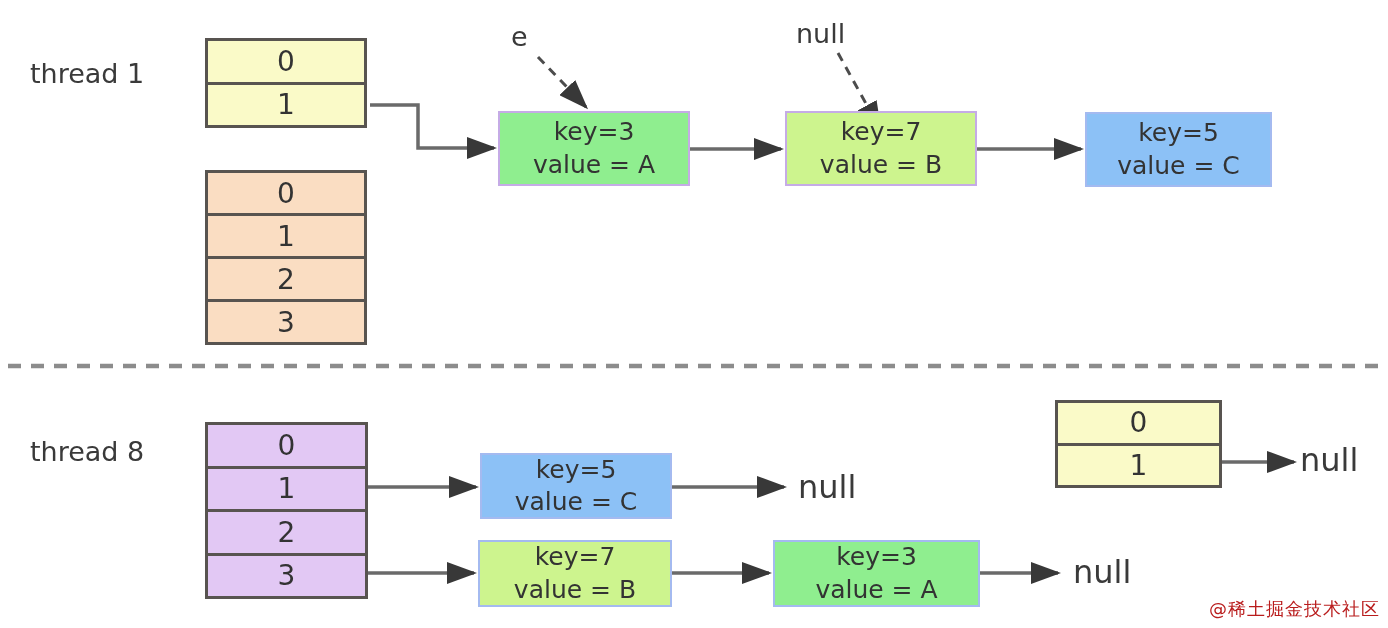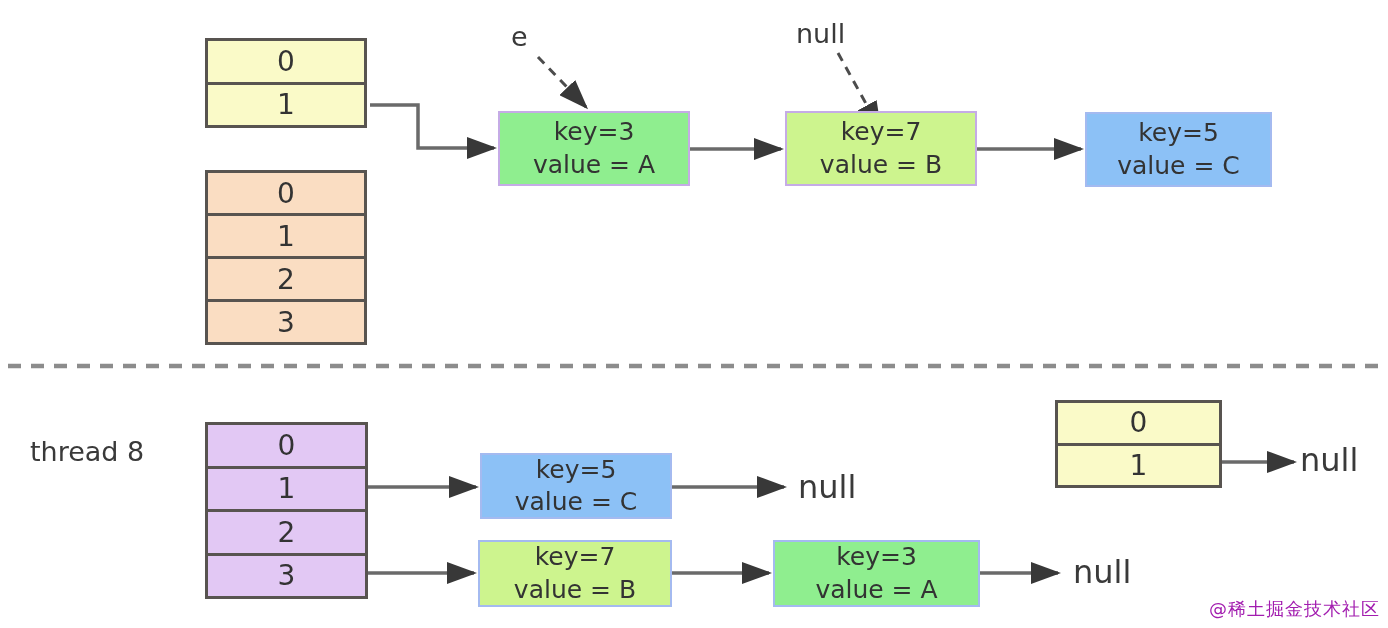--- a/index.html
+++ b/index.html
@@ -22,21 +22,21 @@
   .table .cell + .cell{border-top:3px solid #585450;}
   .node{
     position:absolute;display:flex;flex-direction:column;align-items:center;justify-content:center;
     border:2px solid #c0aee8;box-sizing:border-box;
     font-size:25px;line-height:1.3;color:#333333;
   }
   svg.arrow-layer{position:absolute;left:0;top:0;pointer-events:none;}
   .arrow-line{stroke:#6a6a6a;stroke-width:3.5;fill:none;}
   .dashed-pointer{stroke:#4c4c4c;stroke-width:3;fill:none;stroke-dasharray:9 7;}
   .divider-line{stroke:#8c8c8c;stroke-width:4.5;fill:none;stroke-dasharray:13 10;}
-  .watermark{font-size:18px;color:#a21caf;white-space:nowrap;letter-spacing:1px;}
+  .watermark{font-size:18px;color:#b91c1c;white-space:nowrap;letter-spacing:1px;}
 </style>
 </head>
 <body>
 
 <div id="canvas">
 
   <svg class="arrow-layer" width="1388" height="628" viewBox="0 0 1388 628">
     <defs>
       <marker id="ah" markerUnits="userSpaceOnUse" markerWidth="30" markerHeight="22" refX="27" refY="11" orient="auto">
         <path d="M0,0 L30,11 L0,22 Z" fill="#383838"></path>
@@ -56,20 +56,21 @@
     <line class="arrow-line" x1="368" y1="487" x2="476" y2="487" marker-end="url(#ah)"></line>
     <line class="arrow-line" x1="672" y1="487" x2="784" y2="487" marker-end="url(#ah)"></line>
 
     <line class="arrow-line" x1="368" y1="573" x2="474" y2="573" marker-end="url(#ah)"></line>
     <line class="arrow-line" x1="672" y1="573" x2="769" y2="573" marker-end="url(#ah)"></line>
     <line class="arrow-line" x1="980" y1="573" x2="1058" y2="573" marker-end="url(#ah)"></line>
 
     <line class="arrow-line" x1="1222" y1="462" x2="1294" y2="462" marker-end="url(#ah)"></line>
   </svg>
 
+  <div class="abs thread-label" style="left:30px;top:58px;">thread 1</div>
   <div class="abs thread-label" style="left:30px;top:436px;">thread 8</div>
 
   <div class="abs pointer-label" style="left:511px;top:21px;">e</div>
   <div class="abs pointer-label" style="left:796px;top:18px;">null</div>
 
   <div class="table" style="left: 205px; top: 38px; width: 162px; height: 90px; background-color: rgb(250, 250, 200);">
     <div class="cell">0</div>
     <div class="cell">1</div>
   </div>
 

